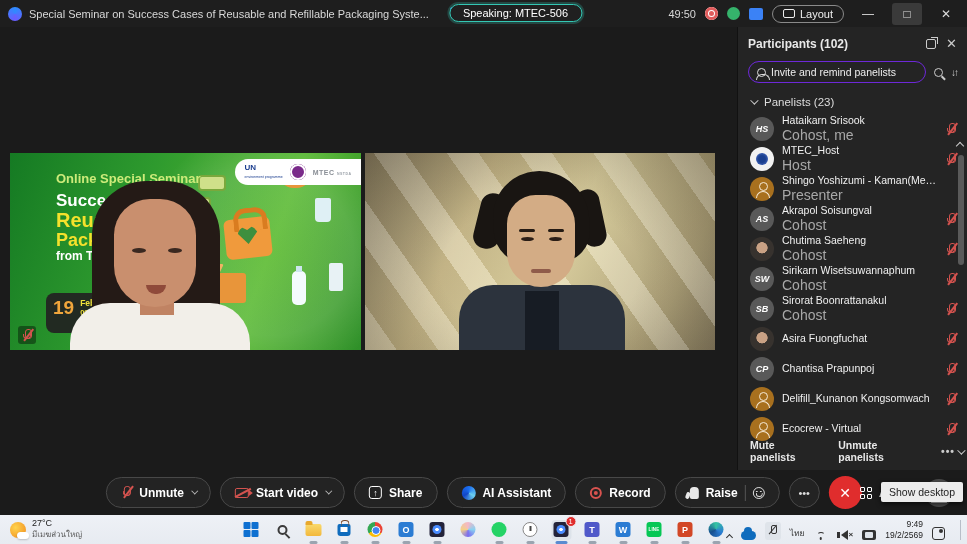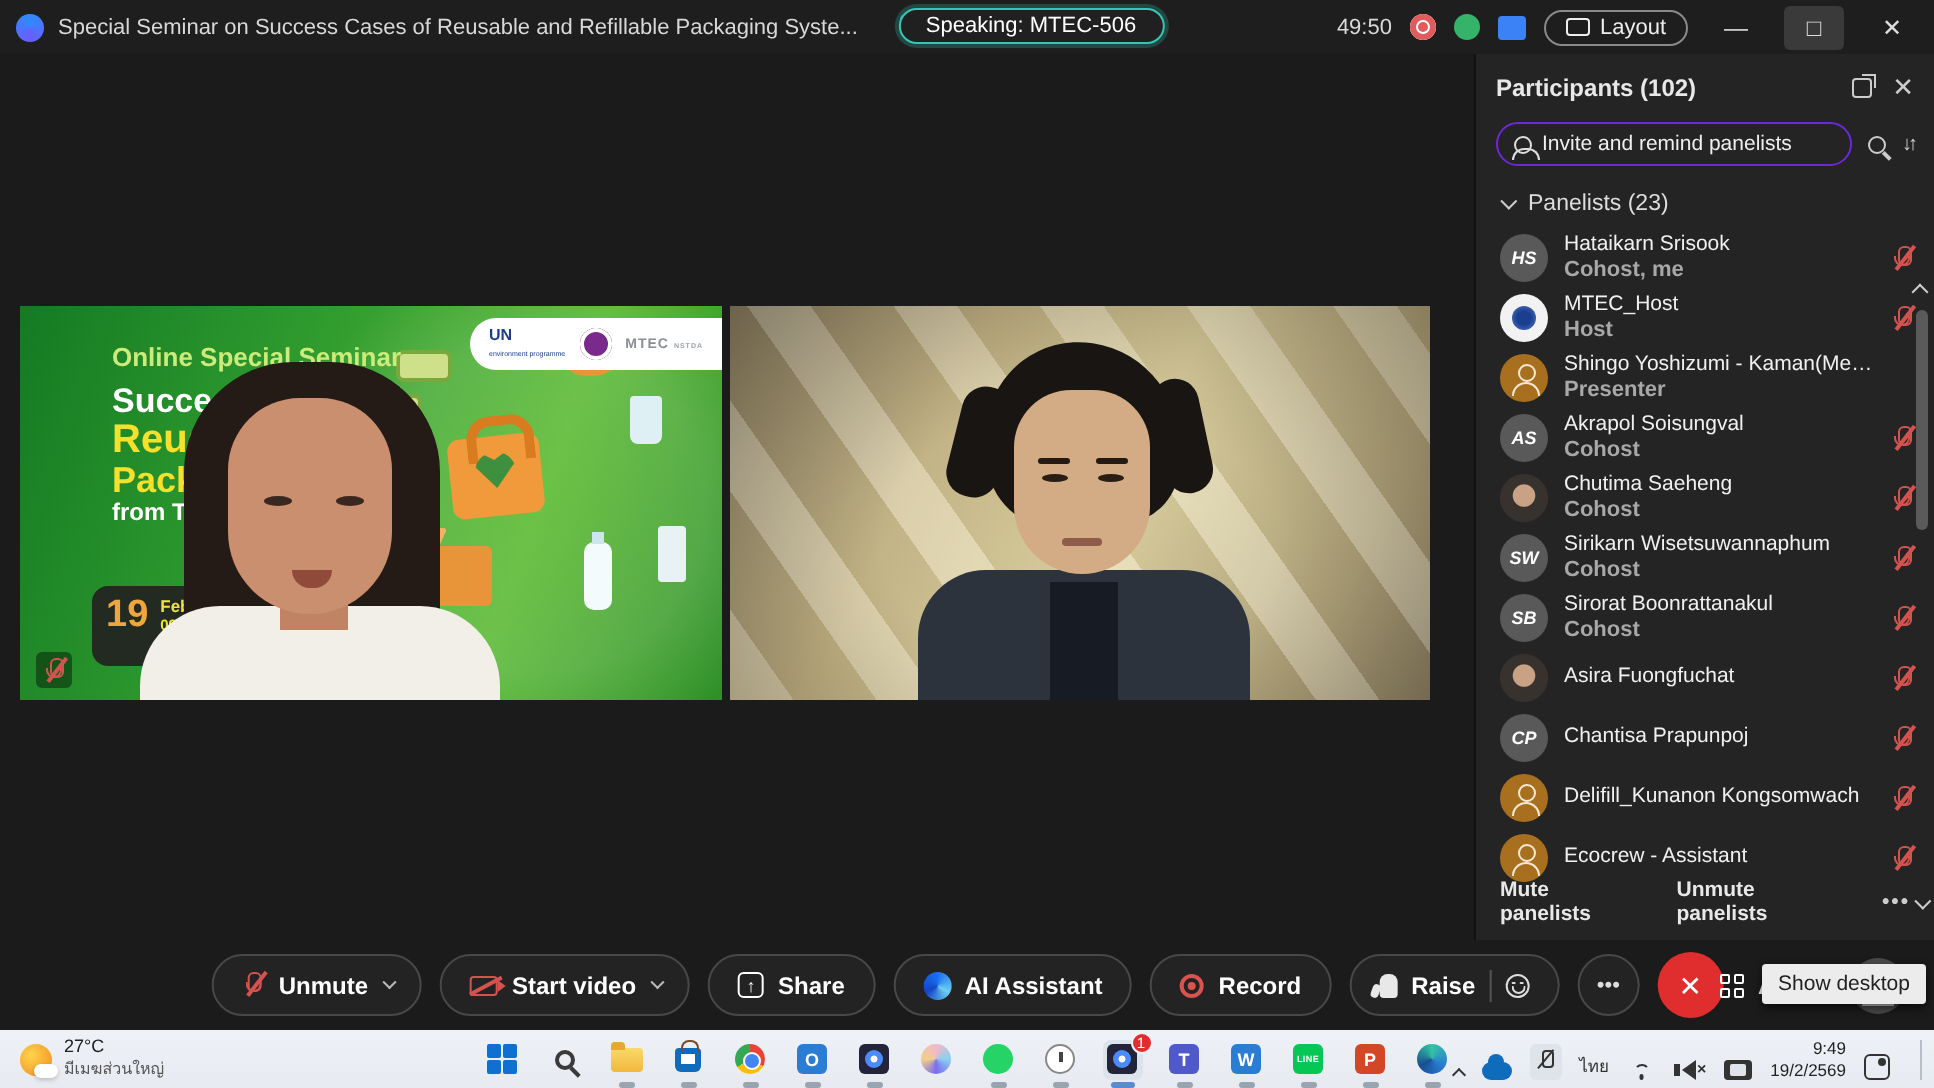--- a/index.html
+++ b/index.html
@@ -151,21 +151,21 @@
   .av[data-av="logo"]::before { content:""; width:12px; height:12px; border-radius:50%;
     background:radial-gradient(circle,#1a3f8f 40%,#5a7ad0 100%); }
   .av[data-av="person-orange"] { background:#a8701e; }
   .av[data-av="person-orange"]::before { content:""; position:absolute; top:5px; left:8.5px; width:7px; height:7px;
     border:1.5px solid #f5e9d5; border-radius:50%; }
   .av[data-av="person-orange"]::after { content:""; position:absolute; bottom:3px; left:6px; width:12px; height:6px;
     border:1.5px solid #f5e9d5; border-bottom:none; border-radius:8px 8px 0 0; }
   .av[data-av="photo"] { background:radial-gradient(circle at 50% 45%, #c9a184 30%, #37322e 33%); }
   .p-name { font-size:10.5px; color:#f0f0f0; line-height:1.25; white-space:nowrap; overflow:hidden;
     text-overflow:ellipsis; flex:1; }
-  .p-role { font-size:11px; color:#a8a8a8; font-weight:bold; }
+  .p-role { font-size:14px; color:#a8a8a8; font-weight:normal; }
   .mic { width:12px; height:15px; position:relative; flex:0 0 12px; }
   .mic::before { content:""; position:absolute; left:3.5px; top:1px; width:5px; height:8px;
     background:transparent; border:1.4px solid #d4534f; border-radius:3px; }
   .mic::after { content:""; position:absolute; left:0; top:6px; width:15px; height:1.6px;
     background:#d4534f; transform:rotate(-52deg); }
   .mic .stand { position:absolute; left:2px; top:6px; width:8px; height:5px;
     border:1.3px solid #d4534f; border-top:none; border-radius:0 0 6px 6px; }
   .p-mic[data-muted="false"] { visibility:hidden; }
   .p-footer { position:absolute; left:0; bottom:0; width:100%; display:flex; align-items:center;
     gap:16px; padding:7px 12px; font-size:10.5px; font-weight:bold; color:#e8e8e8; }
@@ -505,21 +505,21 @@
         </span>
       <span class="p-name"><span>Delifill_Kunanon Kongsomwach</span></span>
       <span class="mic p-mic" data-muted="true">
           <span class="stand"></span>
         </span>
     </div>
     <div class="p-row">
       <span class="av" data-av="person-orange">
           <i></i>
         </span>
-      <span class="p-name"><span>Ecocrew - Assistant</span></span>
+      <span class="p-name"><span>Ecocrew - Virtual</span></span>
       <span class="mic p-mic" data-muted="true">
           <span class="stand"></span>
         </span>
     </div>
   </div>
 
   <span class="chev up scroll-chev-top"></span>
   <div class="scrollbar">
       <div class="scroll-thumb"></div>
     </div>

